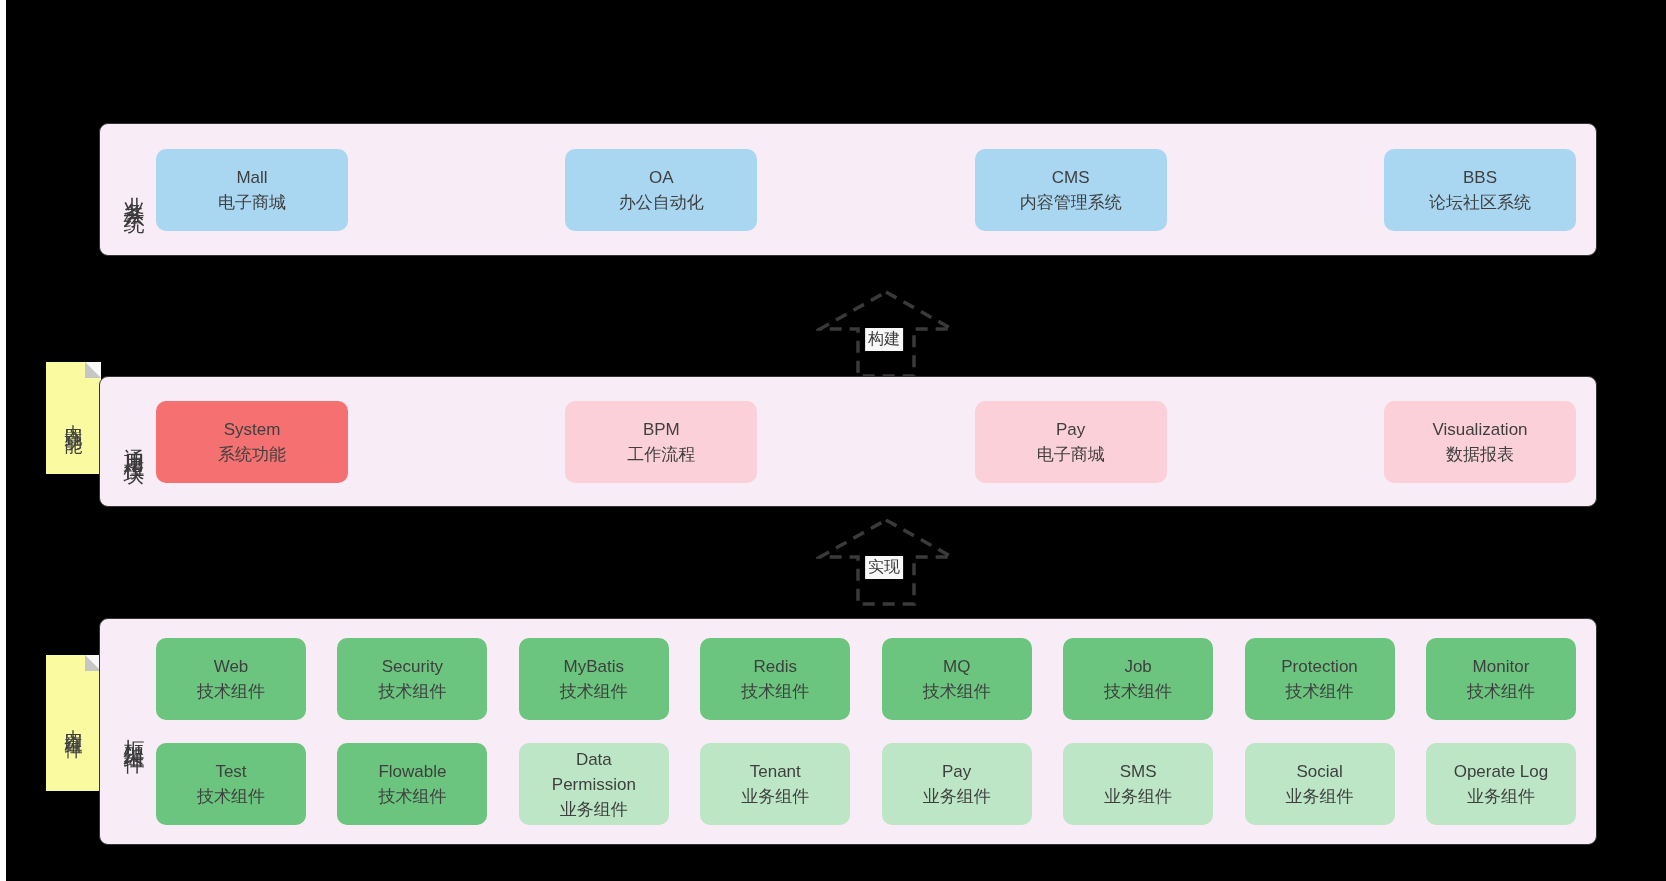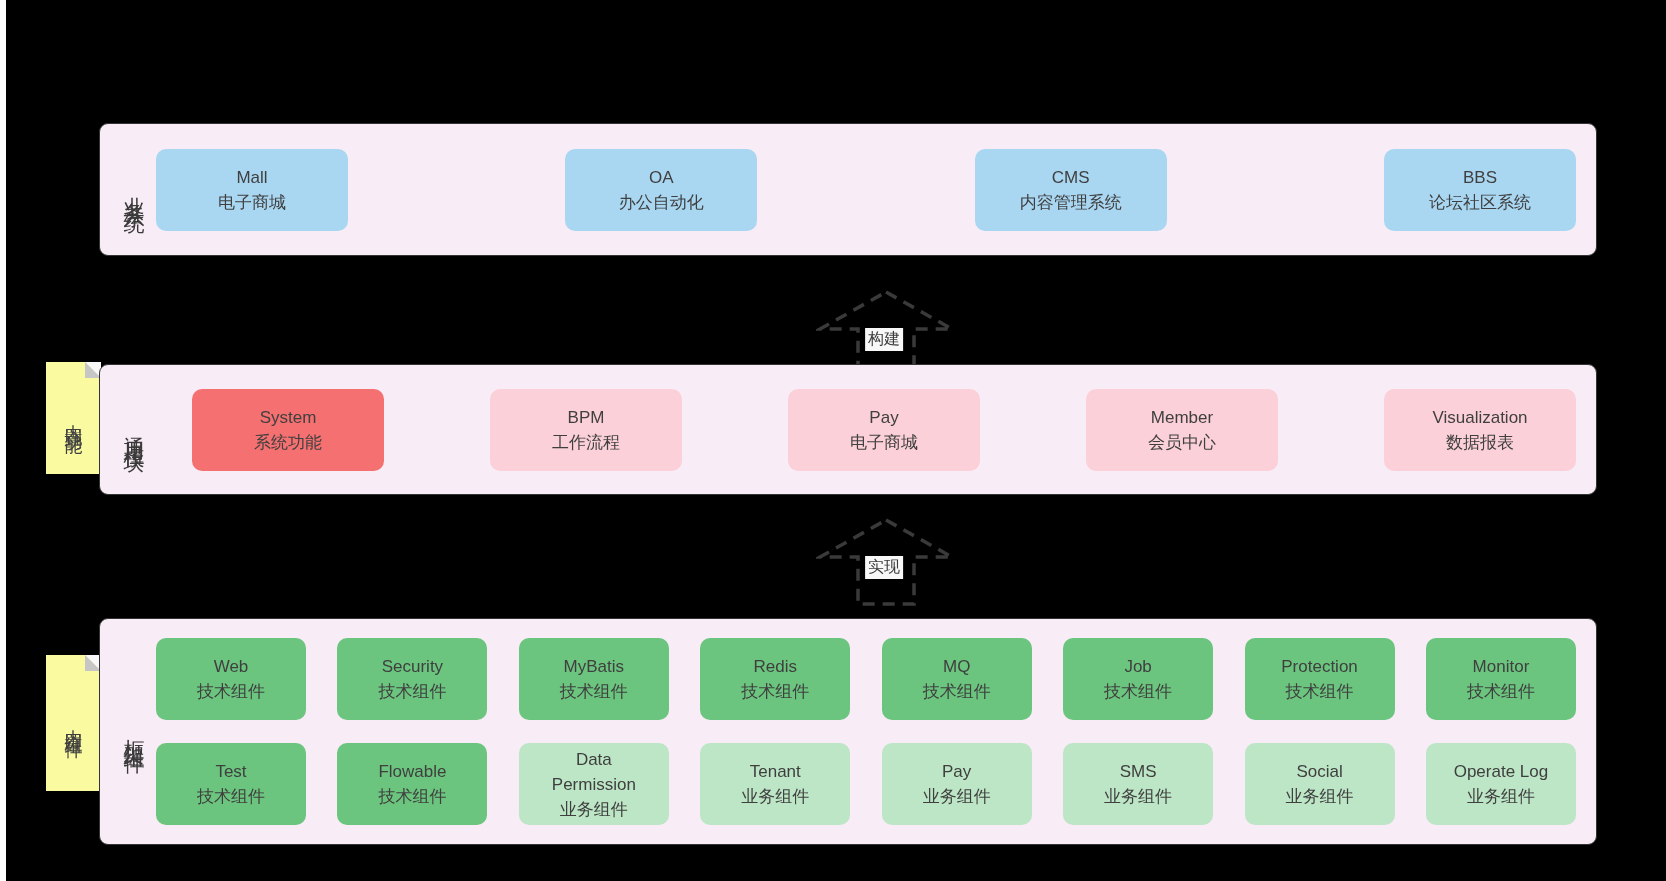--- a/index.html
+++ b/index.html
@@ -5,21 +5,21 @@
   html,body { margin:0; padding:0; }
   body { font-family: "Liberation Sans", "DejaVu Sans", sans-serif; }
   .page { position:relative; width:1666px; height:881px; background:#000000; overflow:hidden;margin-left:6px; }
 
   .band {
     position:absolute; left:93px; width:1498px; box-sizing:border-box;
     background:#f8edf6; border:1.5px solid #333; border-radius:9px;
     display:flex; padding:0 20px 0 12px; z-index:2;
   }
   .band1 { top:123px; height:133px; }
-  .band2 { top:364px; height:131px;gap:36px; }
+  .band2 { top:376px; height:131px; }
   .band3 { top:618px; height:227px; }
 
   .vlabel {
     width:44px; display:flex; align-items:center; justify-content:center;
     writing-mode:vertical-rl; text-orientation:upright;
     font-size:21px; letter-spacing:5px; color:#3a3a3a;
   }
   .rows { flex:1; display:flex; flex-direction:column; justify-content:center; gap:23px; }
   .row { display:flex; justify-content:space-between; }
 
@@ -114,24 +114,20 @@
         </div>
         <div class="box pink">
           <span class="t">BPM</span>
           <span class="s">工作流程</span>
         </div>
         <div class="box pink">
           <span class="t">Pay</span>
           <span class="s">电子商城</span>
         </div>
         <div class="box pink">
-          <span class="t">Member</span>
-          <span class="s">会员中心</span>
-        </div>
-        <div class="box pink">
           <span class="t">Visualization</span>
           <span class="s">数据报表</span>
         </div>
       </div>
     </div>
   </section>
 
   <div class="arrow arrow2">
     <svg width="140" height="92" viewBox="0 0 140 92">
       <polygon points="70,4 136,41 98,41 98,88 42,88 42,41 4,41" fill="none" stroke="#3a3a3a" stroke-width="3.5" stroke-dasharray="12 8"></polygon>

